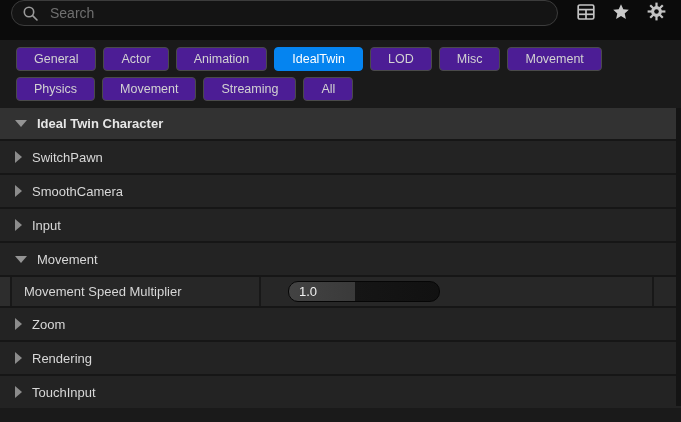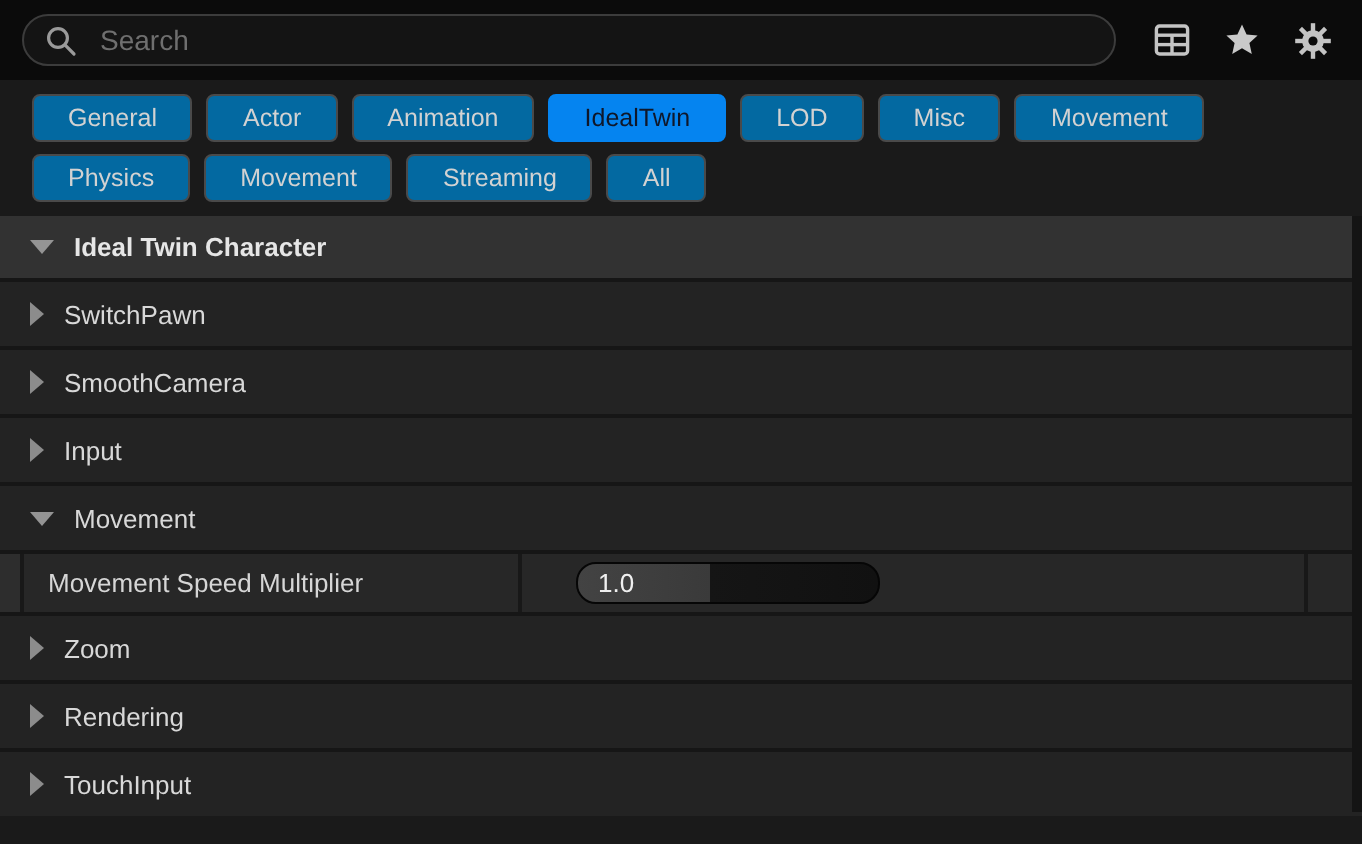--- a/index.html
+++ b/index.html
@@ -3,21 +3,21 @@
 <meta charset="utf-8">
 <style>
   html,body{margin:0;padding:0;background:#000;}
   .app{
     position:relative;width:681px;height:422px;overflow:hidden;
     background:#1a1a1a;font-family:"Liberation Sans",sans-serif;
     -webkit-font-smoothing:antialiased;
   }
   
   .topbar{
-    height:40px;background:#0b0b0b;display:flex;align-items:center;
+    height:40px;background:#0b0b0b;display:flex;align-items:flex-start;
     padding:0 13px 0 11px;box-sizing:border-box;
   }
   .searchbox{
     flex:1;height:26px;background:#141414;border:1px solid #3c3c3c;
     border-radius:14px;display:flex;align-items:center;padding:0 10px;
     box-sizing:border-box;margin-right:17px;
   }
   .searchbox svg{flex:none;margin-right:9px;}
   .search-input{
     flex:1;background:transparent;border:none;outline:none;
@@ -27,25 +27,25 @@
   .topbar-icons{display:flex;align-items:center;gap:13px;}
   .icon-btn{
     background:transparent;border:none;padding:2px;cursor:pointer;
     display:flex;align-items:center;justify-content:center;
   }
   
   .filters{padding:7px 10px 7px 16px;}
   .filter-row{display:flex;gap:7px;margin-bottom:6px;}
   .filter-row:last-child{margin-bottom:0;}
   .fbtn{
-    height:24px;padding:0 17px;border-radius:4px;background:#0369a1;
+    height:24px;padding:0 17px;border-radius:4px;background:#4c1d95;
     border:1px solid #4a4a4a;color:#d2d2d2;font-size:12.5px;
     font-family:"Liberation Sans",sans-serif;cursor:pointer;line-height:22px;
   }
-  .fbtn.active{background:#0584f0;border-color:#0584f0;color:#0f172a;}
+  .fbtn.active{background:#0584f0;border-color:#0584f0;color:#ffffff;}
   
   .list{
     position:relative;display:flex;flex-direction:column;gap:2px;
     background:#161616;height:298px;box-sizing:border-box;
   }
   .cat-header{
     flex:none;height:31px;background:#323232;display:flex;align-items:center;
     padding-left:15px;cursor:pointer;
   }
   .cat-header .label{font-weight:bold;color:#e6e6e6;font-size:13px;margin-left:10px;}

